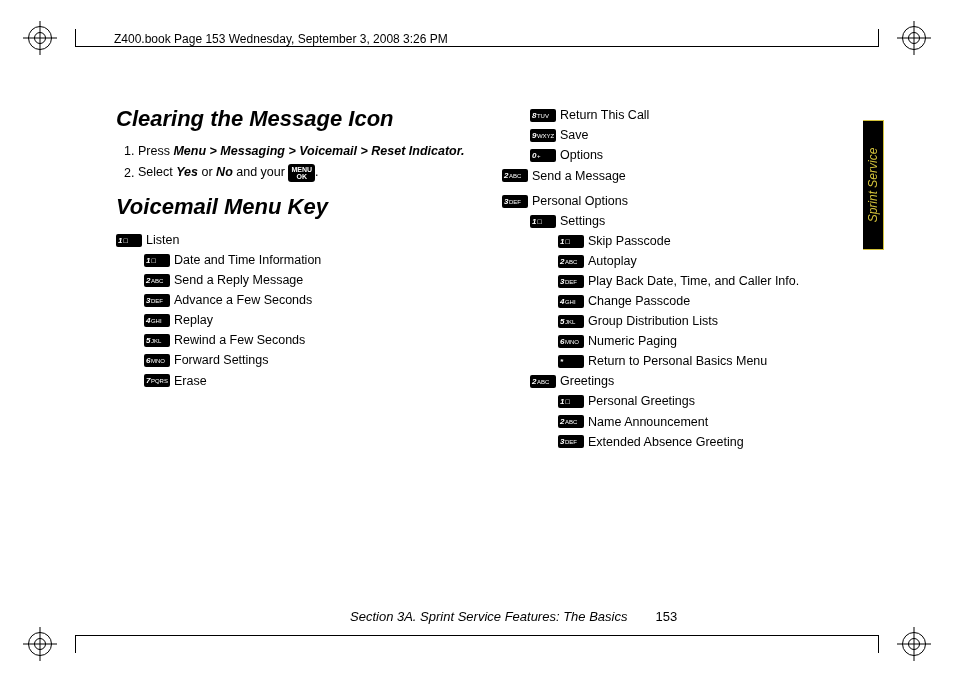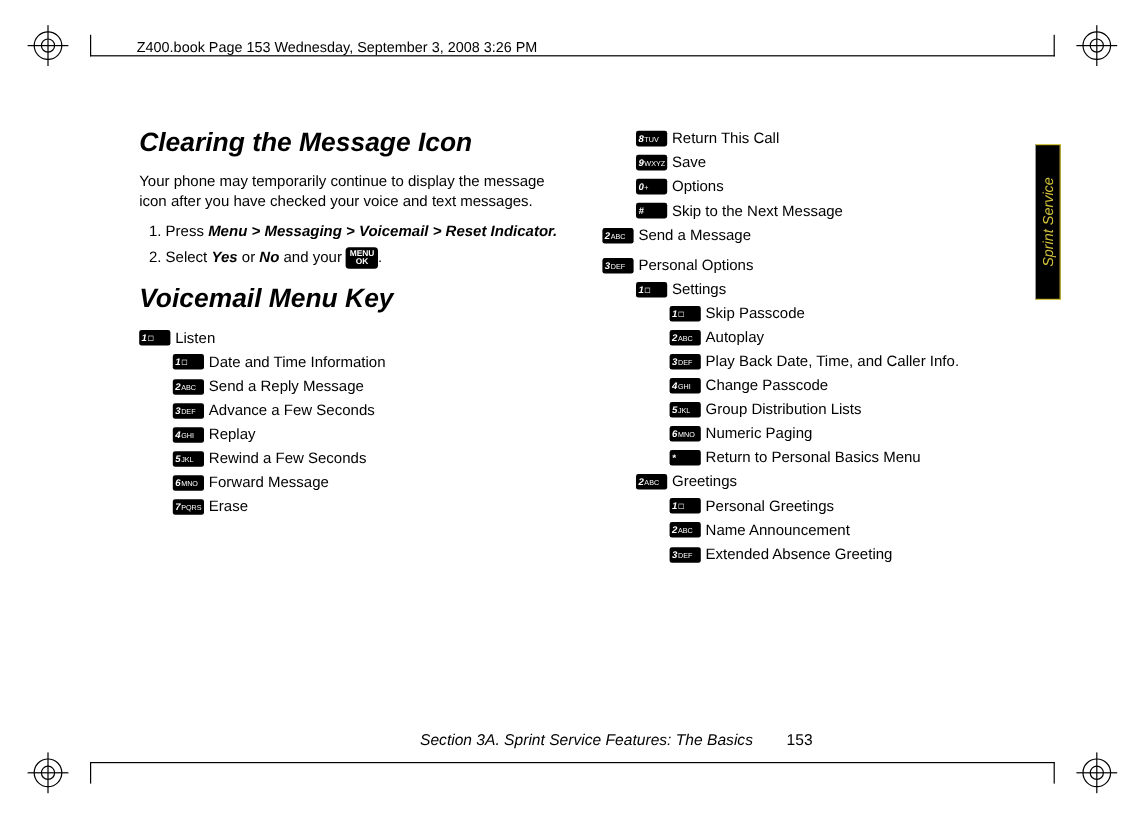--- a/index.html
+++ b/index.html
@@ -69,49 +69,47 @@
   <div class="runhead">Z400.book  Page 153  Wednesday, September 3, 2008  3:26 PM</div>
 
   <div class="sidetab">
       <span>Sprint Service</span>
     </div>
 
   <div class="content">
 
     <div class="col">
       <h2 class="sect">Clearing the Message Icon</h2>
-      <p>Your phone may temporarily continue to display the message icon after you have checked your voice and text messages.</p>
       <ol class="steps">
         <li><span>Press</span> <span class="it">Menu &gt; Messaging &gt; Voicemail &gt; Reset Indicator.</span></li>
         <li><span>Select</span> <span class="it">Yes</span> <span>or</span> <span class="it">No</span> <span>and your</span> <span class="menuok"><span>MENU</span><span>OK</span></span><span>.</span></li>
       </ol>
       <h2 class="sect">Voicemail Menu Key</h2>
       <ul class="tree">
         <li><span class="key">1<span class="sub">☐</span></span><span class="lbl">Listen</span>
           <ul class="tree">
             <li><span class="key">1<span class="sub">☐</span></span><span class="lbl">Date and Time Information</span></li>
             <li><span class="key">2<span class="sub">ABC</span></span><span class="lbl">Send a Reply Message</span></li>
             <li><span class="key">3<span class="sub">DEF</span></span><span class="lbl">Advance a Few Seconds</span></li>
             <li><span class="key">4<span class="sub">GHI</span></span><span class="lbl">Replay</span></li>
             <li><span class="key">5<span class="sub">JKL</span></span><span class="lbl">Rewind a Few Seconds</span></li>
-            <li><span class="key">6<span class="sub">MNO</span></span><span class="lbl">Forward Message</span></li>
+            <li><span class="key">6<span class="sub">MNO</span></span><span class="lbl">Forward Settings</span></li>
             <li><span class="key">7<span class="sub">PQRS</span></span><span class="lbl">Erase</span></li>
           </ul>
         </li>
       </ul>
     </div>
 
     <div class="col">
       <ul class="tree">
         <li style="padding-left:28px">
           <ul class="tree" style="padding-left:0">
             <li><span class="key">8<span class="sub">TUV</span></span><span class="lbl">Return This Call</span></li>
             <li><span class="key">9<span class="sub">WXYZ</span></span><span class="lbl">Save</span></li>
             <li><span class="key">0<span class="sub">+</span></span><span class="lbl">Options</span></li>
-            <li><span class="key">#<span class="sub"></span></span><span class="lbl">Skip to the Next Message</span></li>
           </ul>
         </li>
         <li><span class="key">2<span class="sub">ABC</span></span><span class="lbl">Send a Message</span></li>
         <li style="margin-top:8px"><span class="key">3<span class="sub">DEF</span></span><span class="lbl">Personal Options</span>
           <ul class="tree">
             <li><span class="key">1<span class="sub">☐</span></span><span class="lbl">Settings</span>
               <ul class="tree">
                 <li><span class="key">1<span class="sub">☐</span></span><span class="lbl">Skip Passcode</span></li>
                 <li><span class="key">2<span class="sub">ABC</span></span><span class="lbl">Autoplay</span></li>
                 <li><span class="key">3<span class="sub">DEF</span></span><span class="lbl">Play Back Date, Time, and Caller Info.</span></li>

